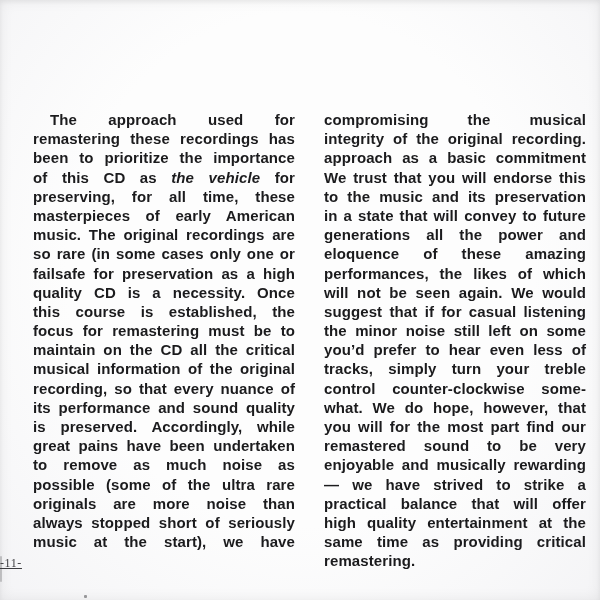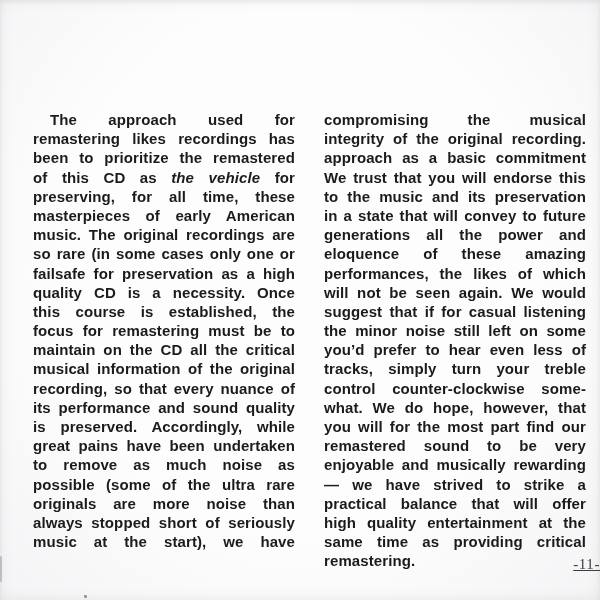--- a/index.html
+++ b/index.html
@@ -44,44 +44,44 @@
     overflow: visible;
   }
   .line.indent { text-indent: 17px; }
   .line.no-stretch { text-align-last: left; }
   .line em { font-style: italic; }
   .page-number {
     position: absolute;
     top: 556px;
     left: 0;
     width: 100%;
-    text-align: right;
+    text-align: left;
     font-family: "Liberation Serif", "DejaVu Serif", serif;
-    font-size: 15px;
+    font-size: 12px;
     color: #3d3d40;
     letter-spacing: 0.6px;
     text-decoration: underline;
   }
   .speck {
     position: absolute;
     background: rgba(40,40,45,0.45);
     border-radius: 1px;
   }
   .speck.s1 { left: 0px; top: 556px; width: 2px; height: 26px; background: rgba(60,60,65,0.25); }
   .speck.s2 { left: 84px; top: 595px; width: 3px; height: 3px; }
 </style>
 </head>
 <body>
 
 <div class="page">
   <div class="columns">
     <div class="col" id="col-left">
         <div class="line indent">The approach used for</div>
-        <div class="line">remastering likes recordings has</div>
-        <div class="line">been to prioritize the remastered</div>
+        <div class="line">remastering these recordings has</div>
+        <div class="line">been to prioritize the importance</div>
         <div class="line">of this CD as <em>the vehicle</em> for</div>
         <div class="line">preserving, for all time, these</div>
         <div class="line">masterpieces of early American</div>
         <div class="line">music. The original recordings are</div>
         <div class="line">so rare (in some cases only one or</div>
         <div class="line">failsafe for preservation as a high</div>
         <div class="line">quality CD is a necessity. Once</div>
         <div class="line">this course is established, the</div>
         <div class="line">focus for remastering must be to</div>
         <div class="line">maintain on the CD all the critical</div>

